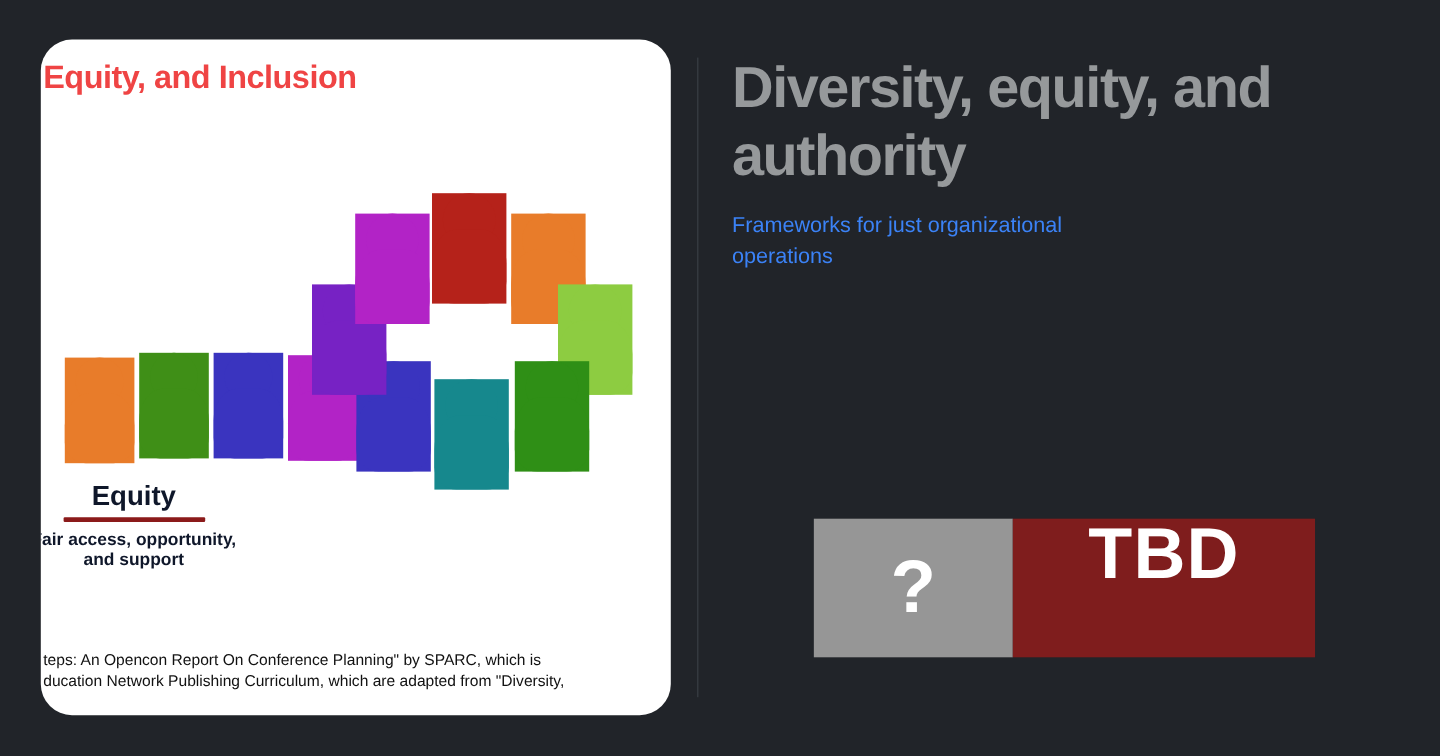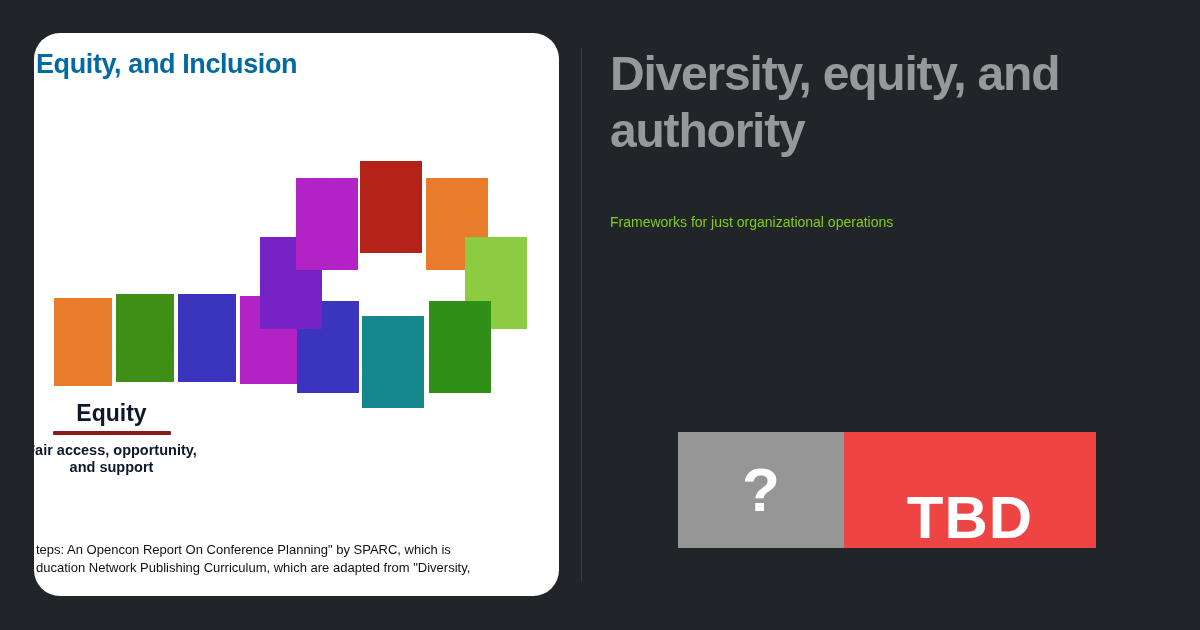--- a/index.html
+++ b/index.html
@@ -47,21 +47,21 @@
     height: 563px;
   }
 
   .art-title {
     position: absolute;
     left: 62px;
     top: 16px;
     font-size: 27px;
     font-weight: 700;
     letter-spacing: -0.4px;
-    color: #0369a1;
+    color: #ef4444;
     white-space: nowrap;
   }
 
   
   .fig {
     position: absolute;
   }
   .fig .head {
     position: absolute;
     left: 50%;
@@ -147,24 +147,24 @@
 
   .info-title {
     font-size: 48px;
     font-weight: 700;
     line-height: 1.18;
     letter-spacing: -1.2px;
     color: #96999b;
   }
 
   .info-subtitle {
-    margin-top: 54px;
-    font-size: 14px;
+    margin-top: 16px;
+    font-size: 18px;
     line-height: 1.42;
-    color: #84cc16;
+    color: #3b82f6;
     max-width: 330px;
   }
 
   
   .badge {
     position: absolute;
     left: 678px;
     top: 432px;
     width: 418px;
     height: 116px;
@@ -181,23 +181,23 @@
   }
   .badge-left .q {
     font-size: 62px;
     font-weight: 700;
     color: #ffffff;
     line-height: 1;
   }
   .badge-right {
     flex: 1;
     height: 100%;
-    background: #ef4444;
+    background: #7f1d1d;
     display: flex;
-    align-items: flex-end;
+    align-items: flex-start;
     justify-content: center;
   }
   .badge-right .tbd {
     font-size: 60px;
     font-weight: 700;
     letter-spacing: 1px;
     color: #ffffff;
     line-height: 1;
   }
 </style>

